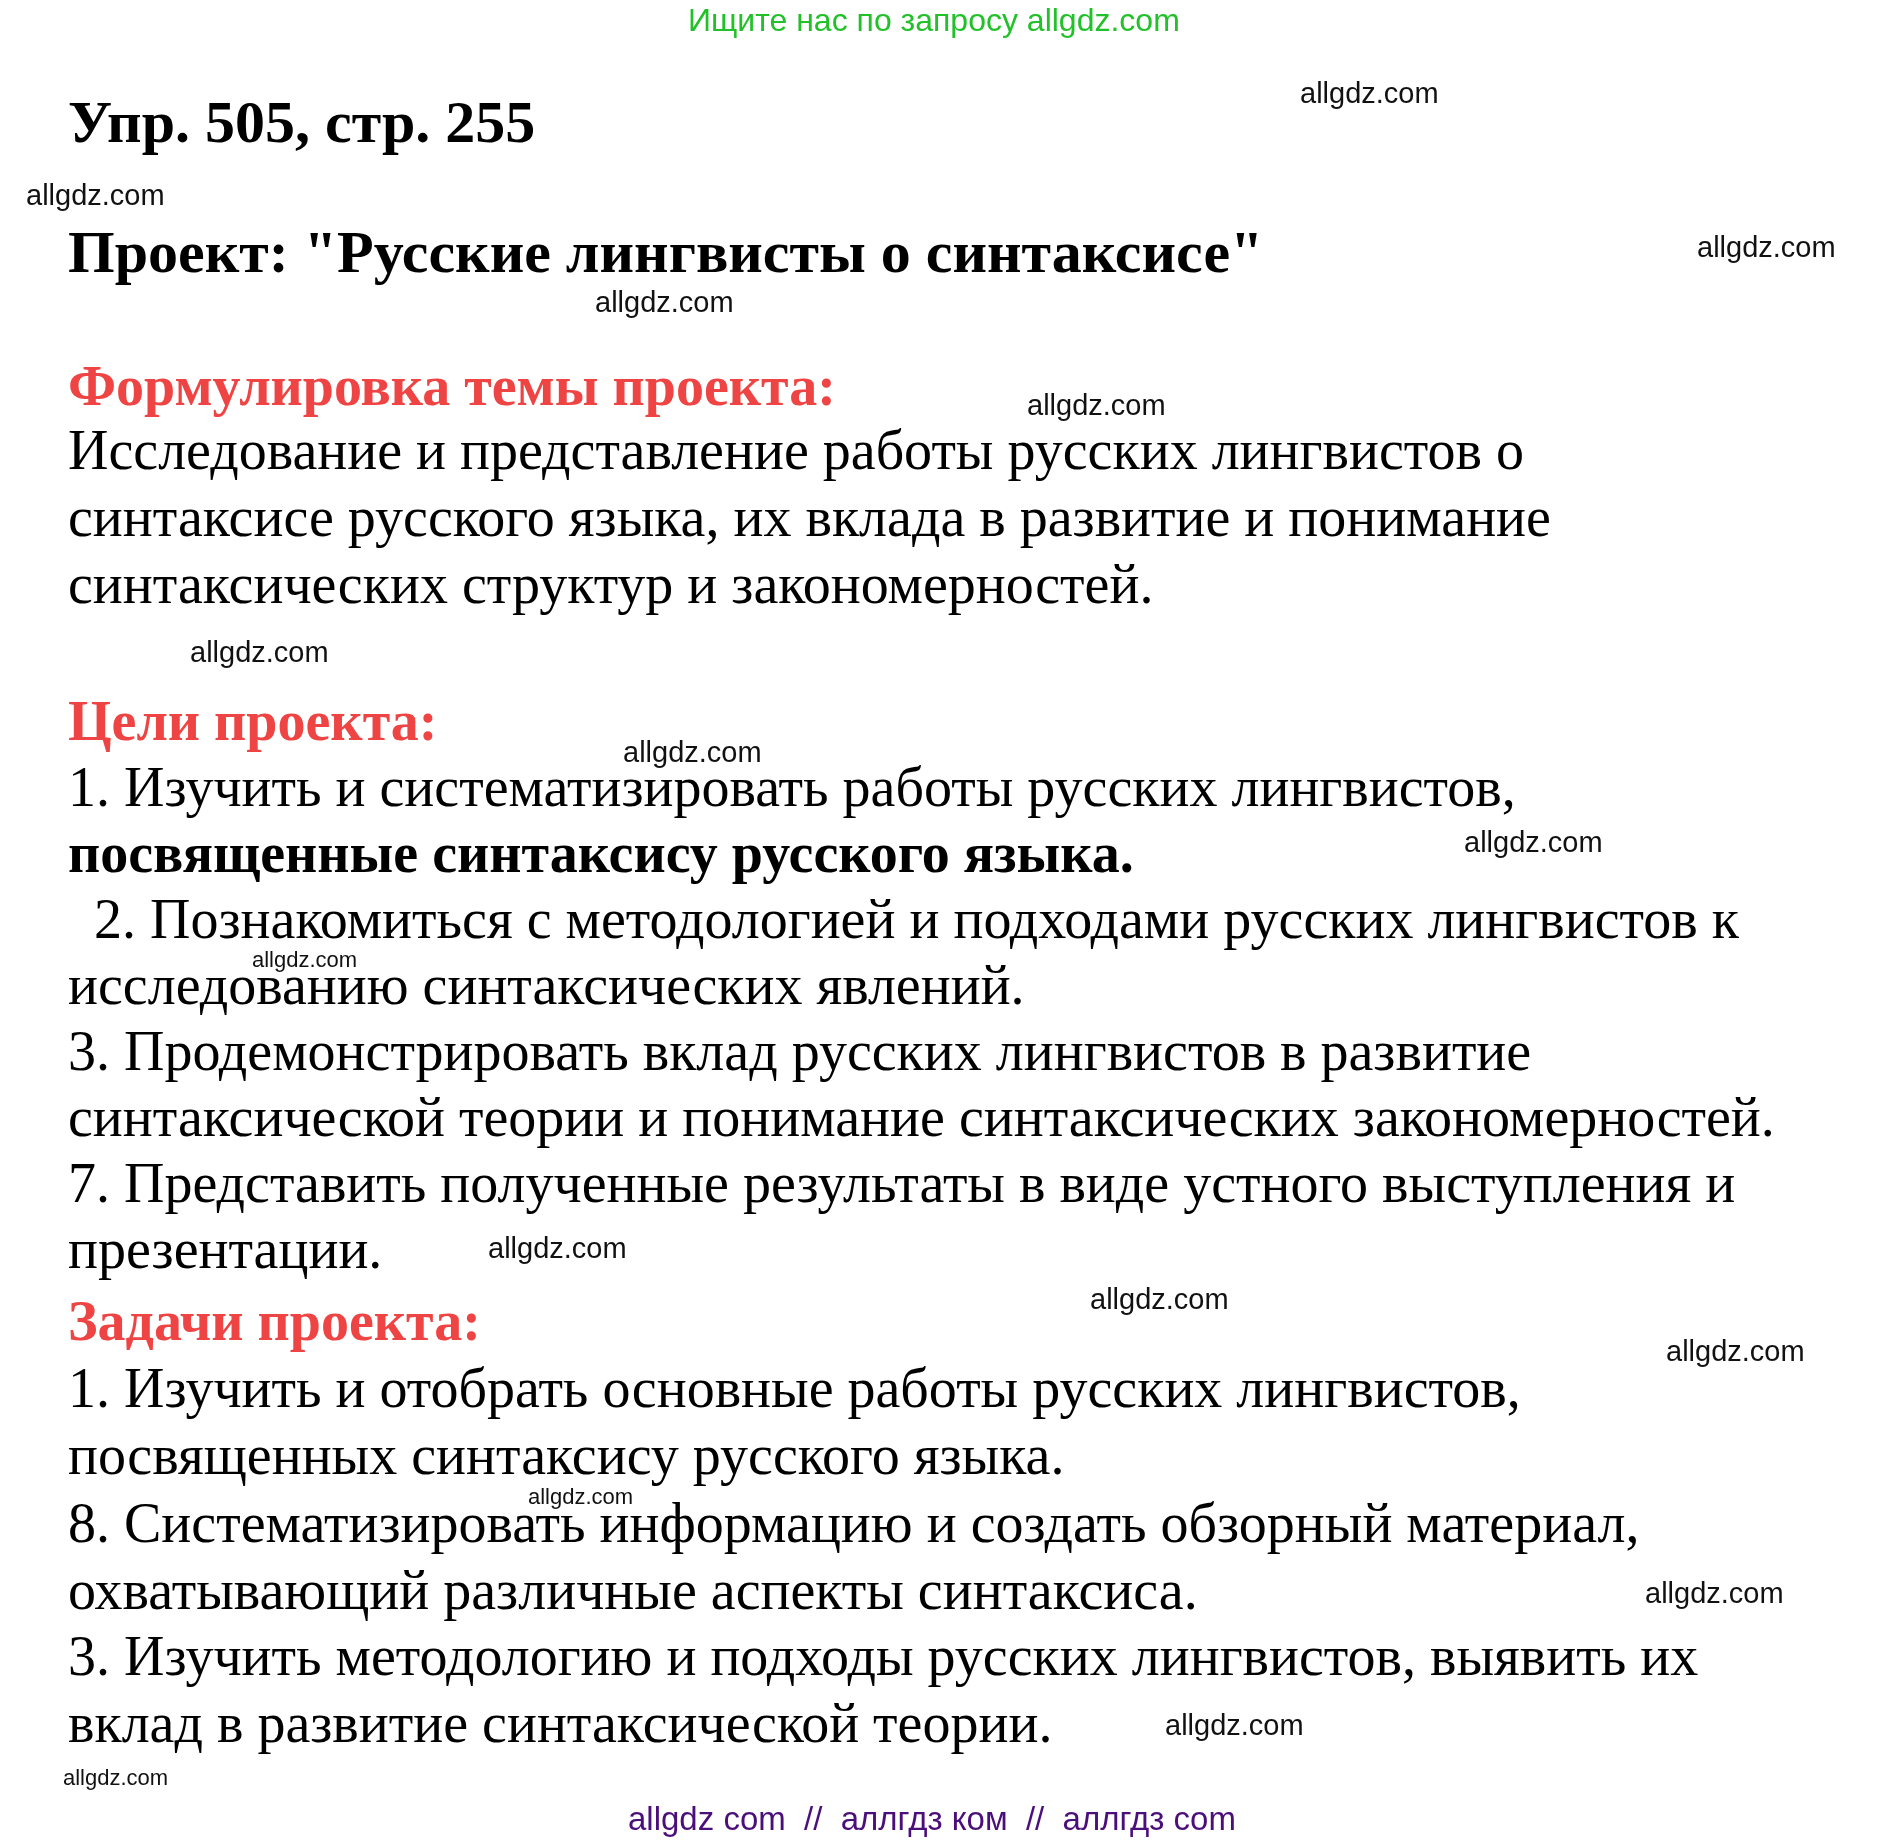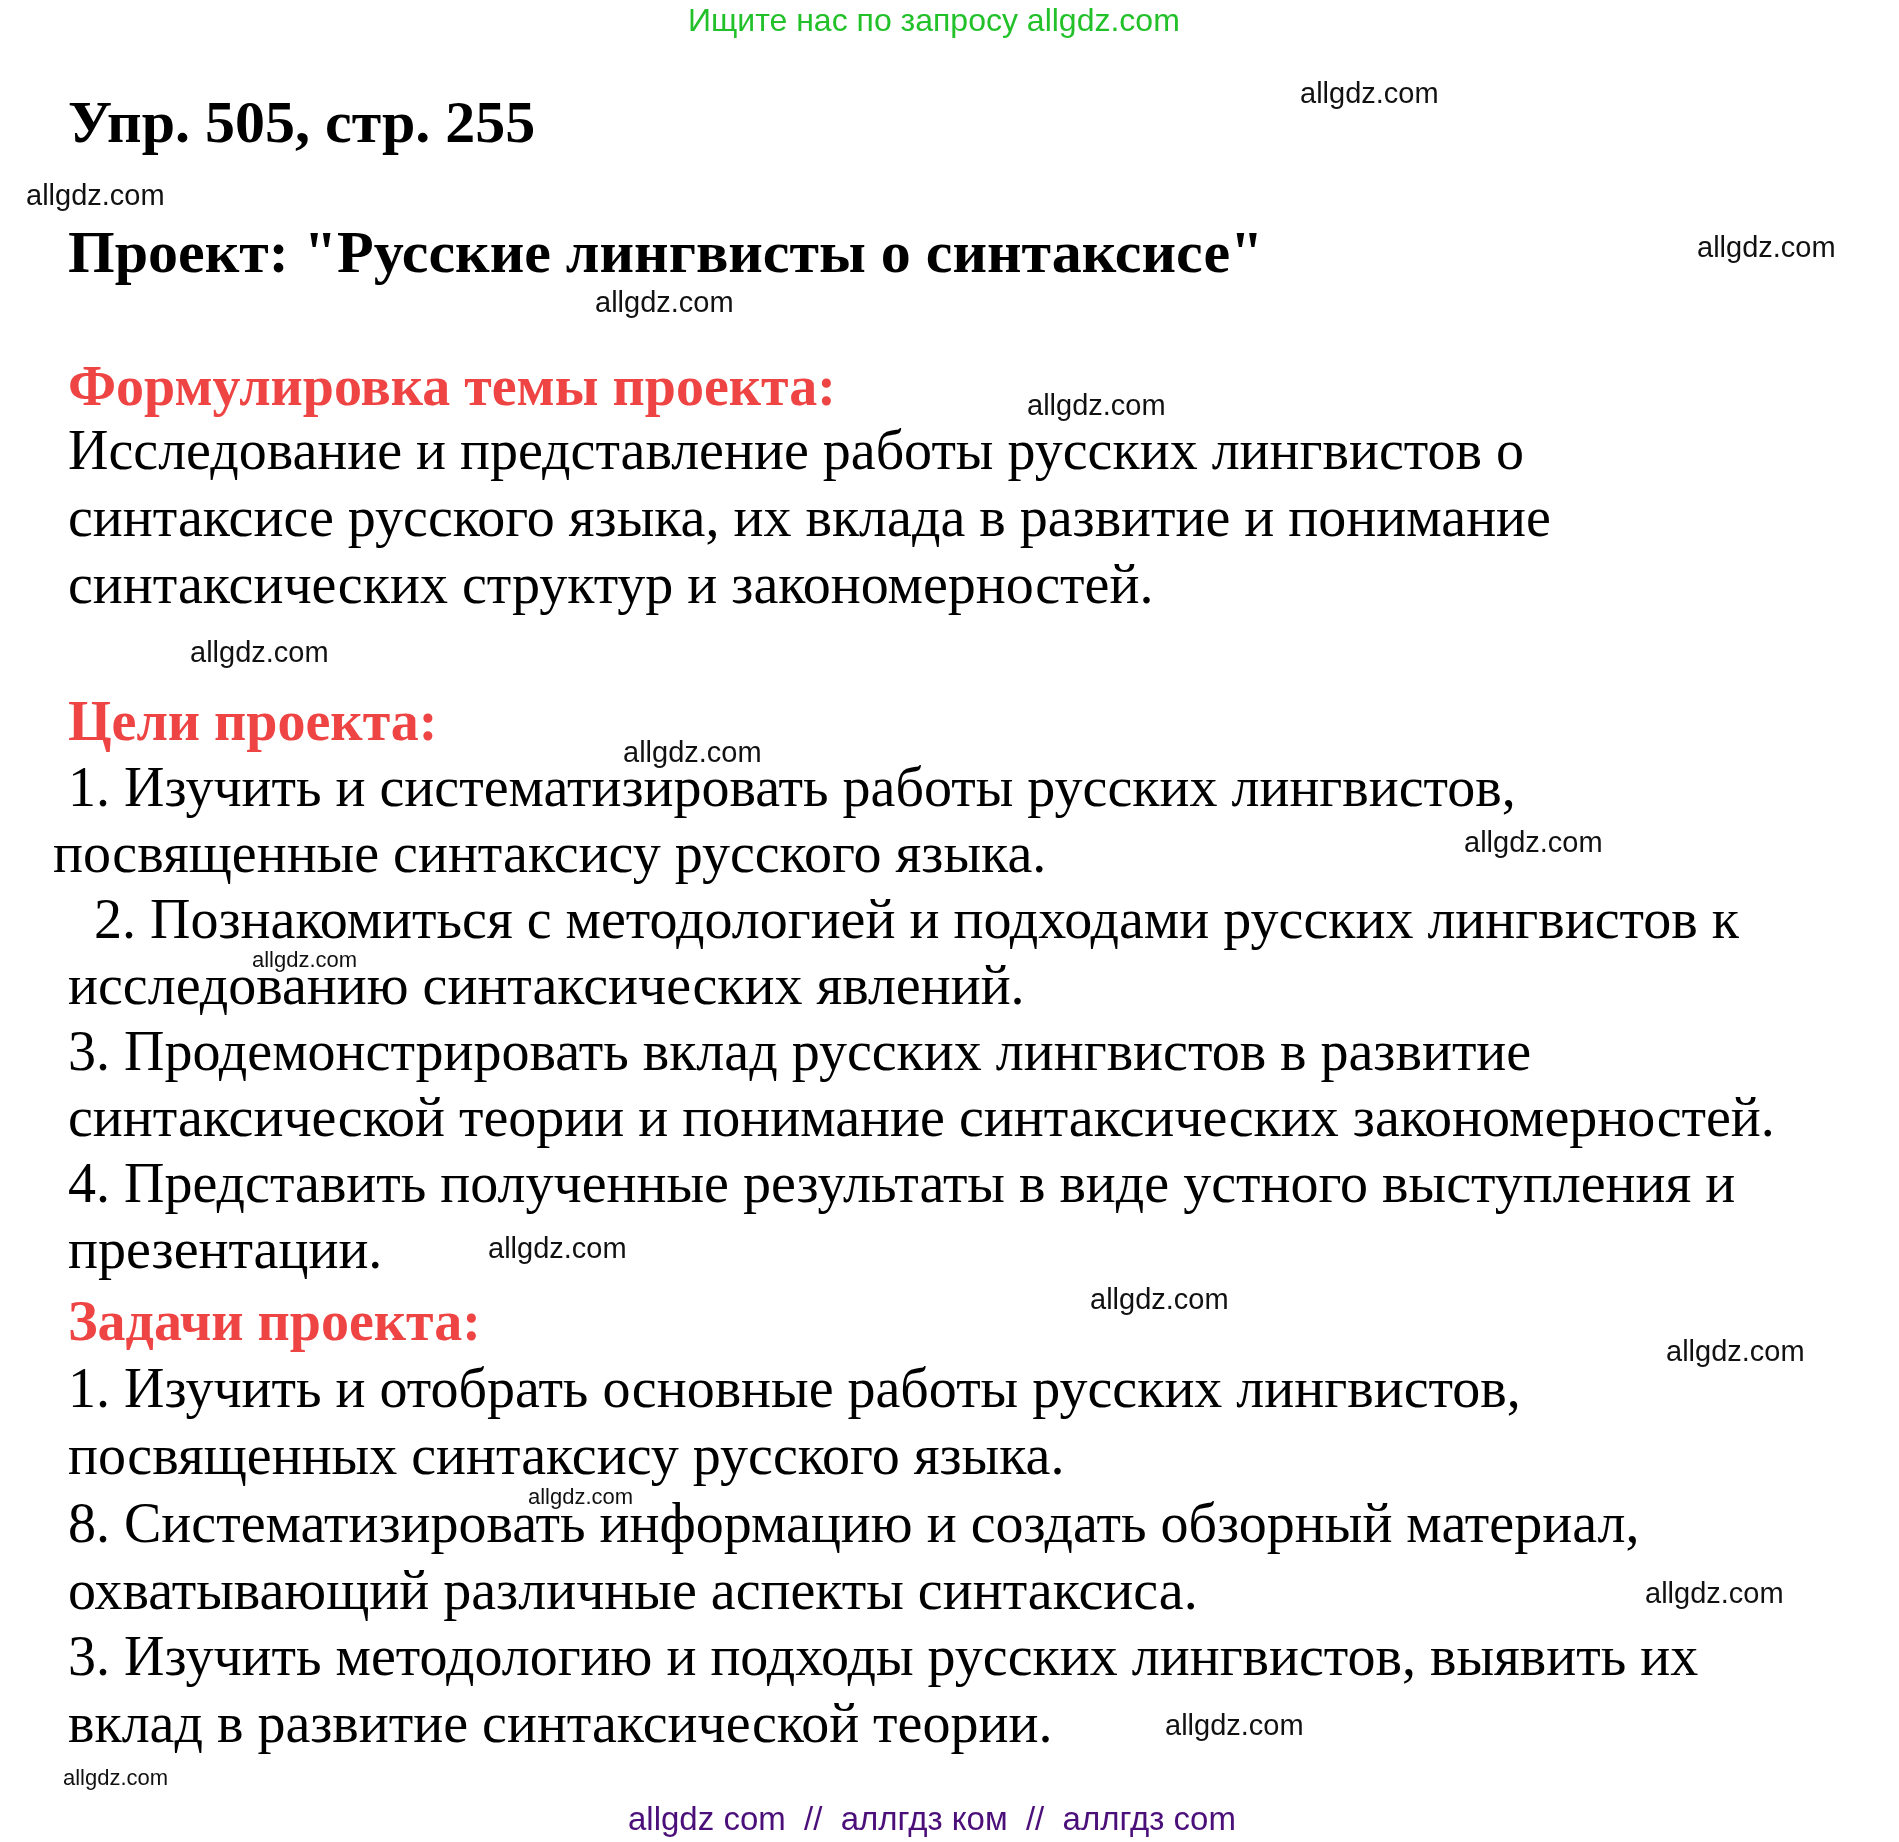--- a/index.html
+++ b/index.html
@@ -22,26 +22,26 @@
 
 <div class="abs h-main" style="left:68px; top:222px;">Проект: "Русские лингвисты о синтаксисе"</div>
 
 <div class="abs h-sec" style="left:68px; top:358px;">Формулировка темы проекта:</div>
 <div class="abs body-line" style="left:68px; top:422px;">Исследование и представление работы русских лингвистов о</div>
 <div class="abs body-line" style="left:68px; top:489px;">синтаксисе русского языка, их вклада в развитие и понимание</div>
 <div class="abs body-line" style="left:68px; top:556px;">синтаксических структур и закономерностей.</div>
 
 <div class="abs h-sec" style="left:68px; top:693px;">Цели проекта:</div>
 <div class="abs body-line" style="left:68px; top:759px;">1. Изучить и систематизировать работы русских лингвистов,</div>
-<div class="abs body-line" style="left:53px; top:825px;">посвященные синтаксису русского языка.</div>
+<div class="abs body-line" style="left:68px; top:825px;font-weight:bold;">посвященные синтаксису русского языка.</div>
 <div class="abs body-line" style="left:68px; top:891px;margin-left:26px;">2. Познакомиться с методологией и подходами русских лингвистов к</div>
 <div class="abs body-line" style="left:68px; top:957px;">исследованию синтаксических явлений.</div>
 <div class="abs body-line" style="left:68px; top:1023px;">3. Продемонстрировать вклад русских лингвистов в развитие</div>
 <div class="abs body-line" style="left:68px; top:1089px;">синтаксической теории и понимание синтаксических закономерностей.</div>
-<div class="abs body-line" style="left:68px; top:1155px;">4. Представить полученные результаты в виде устного выступления и</div>
+<div class="abs body-line" style="left:68px; top:1155px;">7. Представить полученные результаты в виде устного выступления и</div>
 <div class="abs body-line" style="left:68px; top:1221px;">презентации.</div>
 
 <div class="abs h-sec" style="left:68px; top:1293px;">Задачи проекта:</div>
 <div class="abs body-line" style="left:68px; top:1360px;">1. Изучить и отобрать основные работы русских лингвистов,</div>
 <div class="abs body-line" style="left:68px; top:1427px;">посвященных синтаксису русского языка.</div>
 <div class="abs body-line" style="left:68px; top:1495px;">8. Систематизировать информацию и создать обзорный материал,</div>
 <div class="abs body-line" style="left:68px; top:1562px;">охватывающий различные аспекты синтаксиса.</div>
 <div class="abs body-line" style="left:68px; top:1628px;">3. Изучить методологию и подходы русских лингвистов, выявить их</div>
 <div class="abs body-line" style="left:68px; top:1695px;">вклад в развитие синтаксической теории.</div>
 

